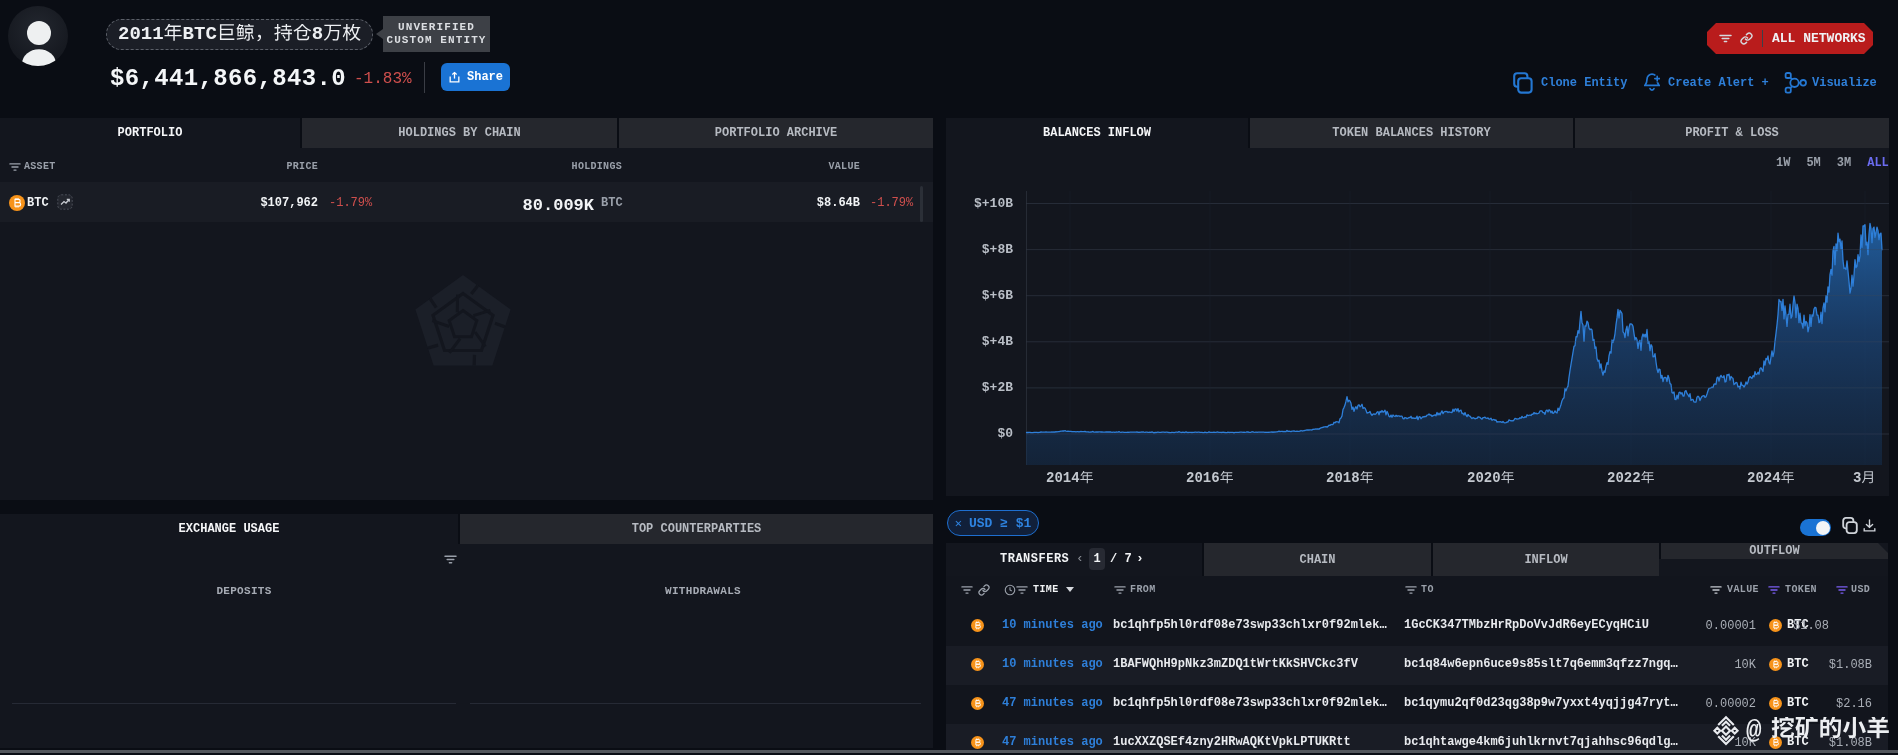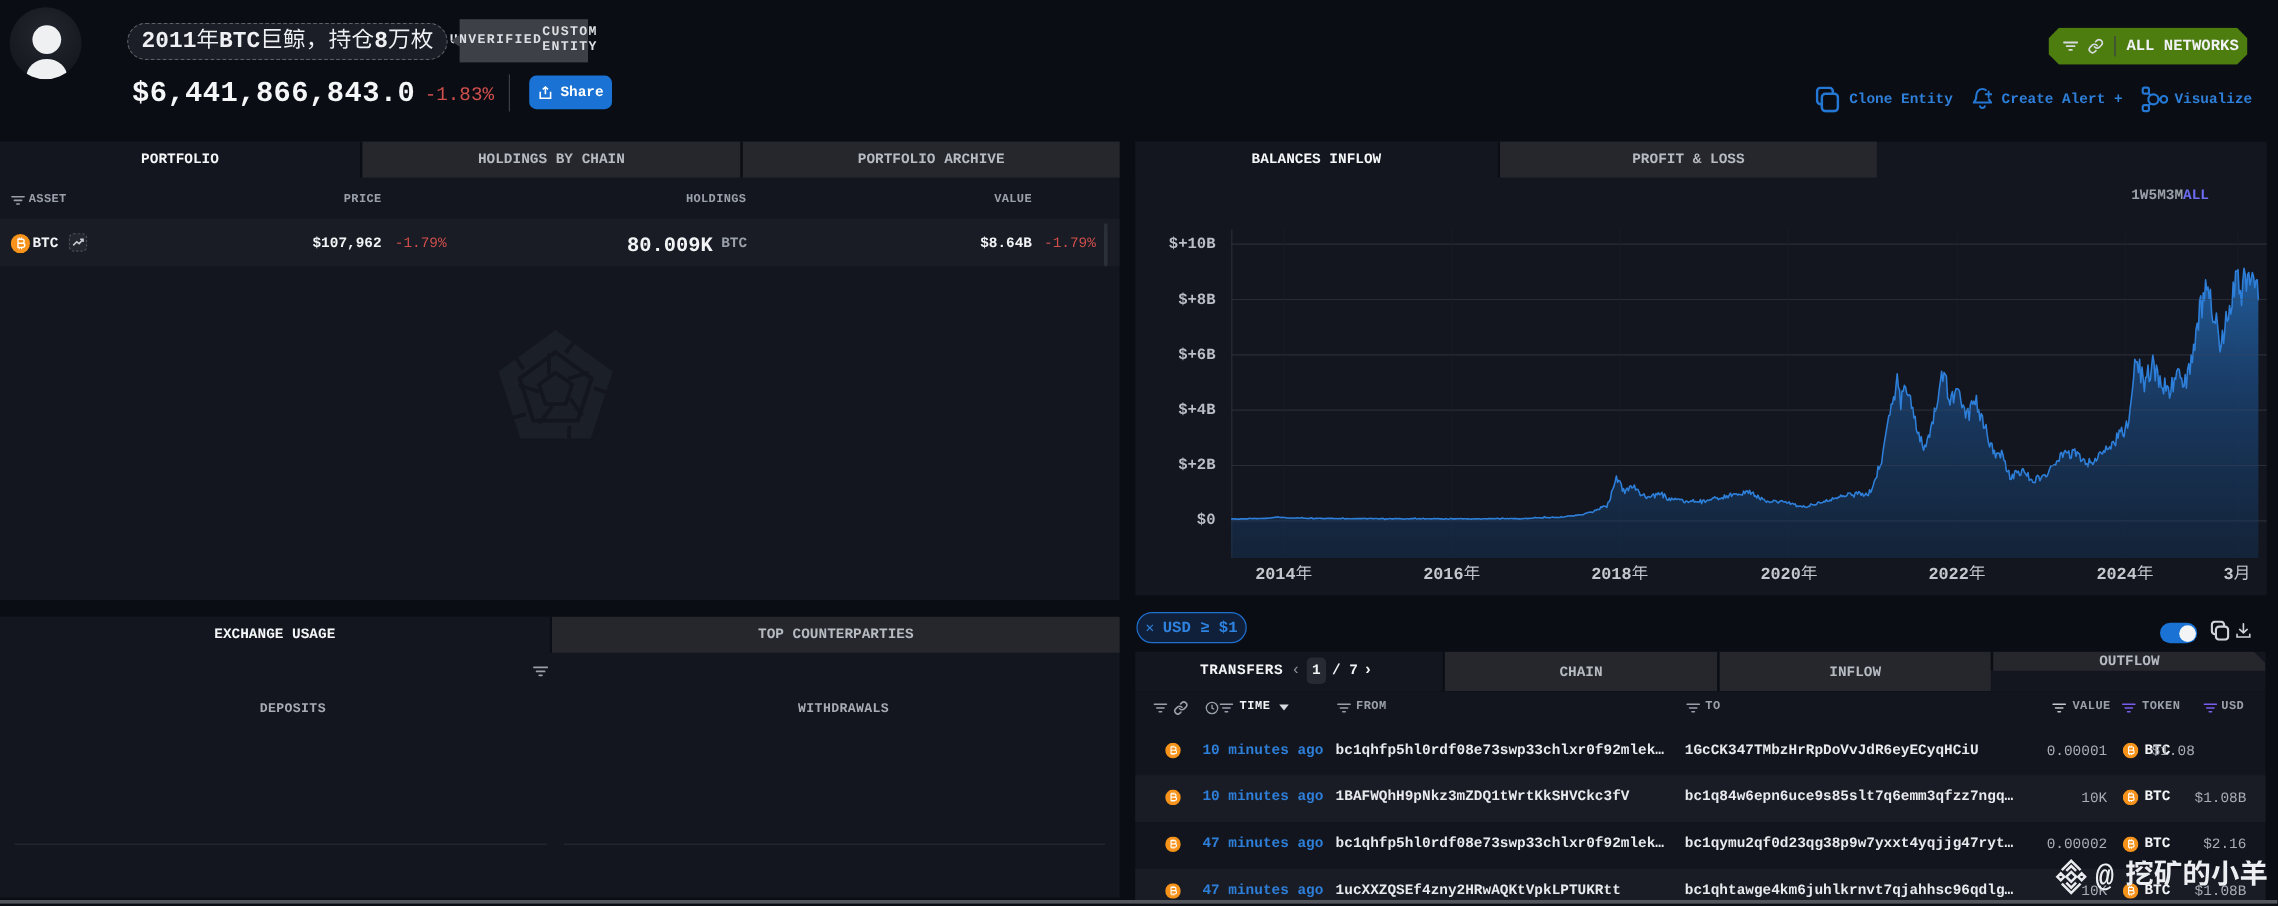--- a/index.html
+++ b/index.html
@@ -41,37 +41,37 @@
       </g>
       <text x="193.80" y="15.2" font-family="Liberation Mono" font-size="19" font-weight="700" fill="#eef0f3" textLength="11.40">8</text>
       <g transform="translate(205.20,15.2) scale(0.01900,-0.01900)">
         <path d="M62 765V691H333C326 434 312 123 34 -24C53 -38 77 -62 89 -82C287 28 361 217 390 414H767C752 147 735 37 705 9C693 -2 681 -4 657 -3C631 -3 558 -3 483 4C498 -17 508 -48 509 -70C578 -74 648 -75 686 -72C724 -70 749 -62 772 -36C811 5 829 126 846 450C847 460 847 487 847 487H399C406 556 409 625 411 691H939V765Z" fill="#eef0f3"></path>
       </g>
       <g transform="translate(224.20,15.2) scale(0.01900,-0.01900)">
         <path d="M801 576C778 450 741 334 679 235C617 336 580 451 557 562L563 576ZM568 841C533 678 471 528 378 433C394 417 420 383 430 366C459 398 486 434 511 475C536 371 574 265 633 170C569 91 484 26 370 -21C385 -36 407 -65 417 -82C527 -35 612 29 678 106C738 29 816 -37 916 -84C927 -62 953 -30 969 -14C866 28 787 92 726 168C806 284 852 423 882 576H951V647H592C614 704 631 764 646 826ZM207 840V626H52V554H197C164 409 96 243 27 154C40 136 58 107 67 86C119 157 169 273 207 393V-79H280V369C323 308 377 227 399 186L445 247C422 280 321 411 280 457V554H416V626H280V840Z" fill="#eef0f3"></path>
       </g>
     </svg>
   </div>
-<div class="abs" style="left:383px;top:16px;width:107px;height:36px;background:#3d4046;color:#dcdee2;font-size:11px;font-weight:700;display:flex;flex-direction:row;align-items:center;justify-content:center;line-height:13px;letter-spacing:1.1px">
+<div class="abs" style="left:383px;top:16px;width:107px;height:36px;background:#3d4046;color:#dcdee2;font-size:11px;font-weight:700;display:flex;flex-direction:column;align-items:center;justify-content:center;line-height:13px;letter-spacing:1.1px">
     <span>UNVERIFIED</span>
     <span>CUSTOM ENTITY</span>
   </div>
 <div class="abs" style="left:376px;top:29px;width:0;height:0;border-top:5px solid transparent;border-bottom:5px solid transparent;border-right:7px solid #3d4046"></div>
 <div class="abs" style="left:110px;top:65px;font-size:24px;font-weight:700;color:#f4f6f8;letter-spacing:0.35px">$6,441,866,843.0</div>
 <div class="abs" style="left:354px;top:70px;font-size:16px;color:#cf4f4d">-1.83%</div>
 <div class="abs" style="left:424px;top:62px;width:1px;height:31px;background:#3a3d45"></div>
 <div class="abs" style="left:441px;top:63px;width:69px;height:28px;background:#1a73d4;border-radius:6px;display:flex;align-items:center;justify-content:center;gap:6px">
 <svg width="13" height="13" viewBox="0 0 24 24" fill="none" stroke="#fff" stroke-width="2.4">
       <path d="M4 10 v10 h16 v-10"></path>
       <path d="M12 14 V3"></path>
       <path d="M8 6.5 L12 3 l4 3.5"></path>
     </svg>
 <span style="color:#fff;font-size:12px;font-weight:700">Share</span>
   </div>
-<div class="abs" style="left:1707px;top:23px;width:166px;height:31px;background:#4d7c0f;clip-path:polygon(9px 0,157px 0,166px 9px,166px 22px,157px 31px,9px 31px,0 22px,0 9px);display:flex;align-items:center">
+<div class="abs" style="left:1707px;top:23px;width:166px;height:31px;background:#b91c1c;clip-path:polygon(9px 0,157px 0,166px 9px,166px 22px,157px 31px,9px 31px,0 22px,0 9px);display:flex;align-items:center">
 <svg style="margin-left:12px" width="13" height="13" viewBox="0 0 13 13">
       <g stroke="#d6d9de" stroke-width="1.5" stroke-linecap="round">
         <line x1="1" y1="3.4" x2="12" y2="3.4"></line>
         <line x1="3.2" y1="6.5" x2="9.8" y2="6.5"></line>
         <line x1="5.4" y1="9.6" x2="7.6" y2="9.6"></line>
       </g>
     </svg>
 <svg style="margin-left:8px" width="13" height="13" viewBox="0 0 24 24" fill="none" stroke="#d6d9de" stroke-width="2.6" stroke-linecap="round">
       <path d="M10 13a5 5 0 0 0 7.54.54l3-3a5 5 0 0 0-7.07-7.07l-1.72 1.71"></path>
       <path d="M14 11a5 5 0 0 0-7.54-.54l-3 3a5 5 0 0 0 7.07 7.07l1.71-1.71"></path>
@@ -152,23 +152,24 @@
   </svg>
 <div class="abs" style="left:0;top:196px;width:318px;text-align:right;font-size:12px;font-weight:700;color:#f2f4f6">$107,962</div>
 <div class="abs r" style="left:329px;top:196px;font-size:12px">-1.79%</div>
 <div class="abs" style="left:0;top:196px;width:594px;text-align:right;font-size:17px;font-weight:700;color:#f2f4f6">80.009K</div>
 <div class="abs g" style="left:601px;top:196px;font-size:12px;font-weight:700">BTC</div>
 <div class="abs" style="left:0;top:196px;width:860px;text-align:right;font-size:12px;font-weight:700;color:#f2f4f6">$8.64B</div>
 <div class="abs r" style="left:870px;top:196px;font-size:12px">-1.79%</div>
 <div class="panel" style="left:946px;top:118px;width:943px;height:378px"></div>
 <div class="tabbar" style="left:946px;top:118px;width:943px">
 <div class="tab on" style="width:302px">BALANCES INFLOW</div>
+<div class="tab" style="width:325px;border-left:2px solid #0a0d14">TOKEN BALANCES HISTORY</div>
 <div class="tab" style="width:316px;border-left:2px solid #0a0d14">PROFIT &amp; LOSS</div>
   </div>
-<div class="abs" style="left:1776px;top:156px;font-size:12px;font-weight:700;color:#9aa0aa;display:flex;gap:0">
+<div class="abs" style="left:1776px;top:156px;font-size:12px;font-weight:700;color:#9aa0aa;display:flex;gap:16px">
     <span>1W</span>
     <span>5M</span>
     <span>3M</span>
     <span style="color:#6b6cf0">ALL</span>
   </div>
 <div class="abs" style="left:946px;top:196px;width:67px;text-align:right;font-size:13px;font-weight:700;color:#b9bec6">$+10B</div>
 <div class="abs" style="left:946px;top:242px;width:67px;text-align:right;font-size:13px;font-weight:700;color:#b9bec6">$+8B</div>
 <div class="abs" style="left:946px;top:288px;width:67px;text-align:right;font-size:13px;font-weight:700;color:#b9bec6">$+6B</div>
 <div class="abs" style="left:946px;top:334px;width:67px;text-align:right;font-size:13px;font-weight:700;color:#b9bec6">$+4B</div>
 <div class="abs" style="left:946px;top:380px;width:67px;text-align:right;font-size:13px;font-weight:700;color:#b9bec6">$+2B</div>

